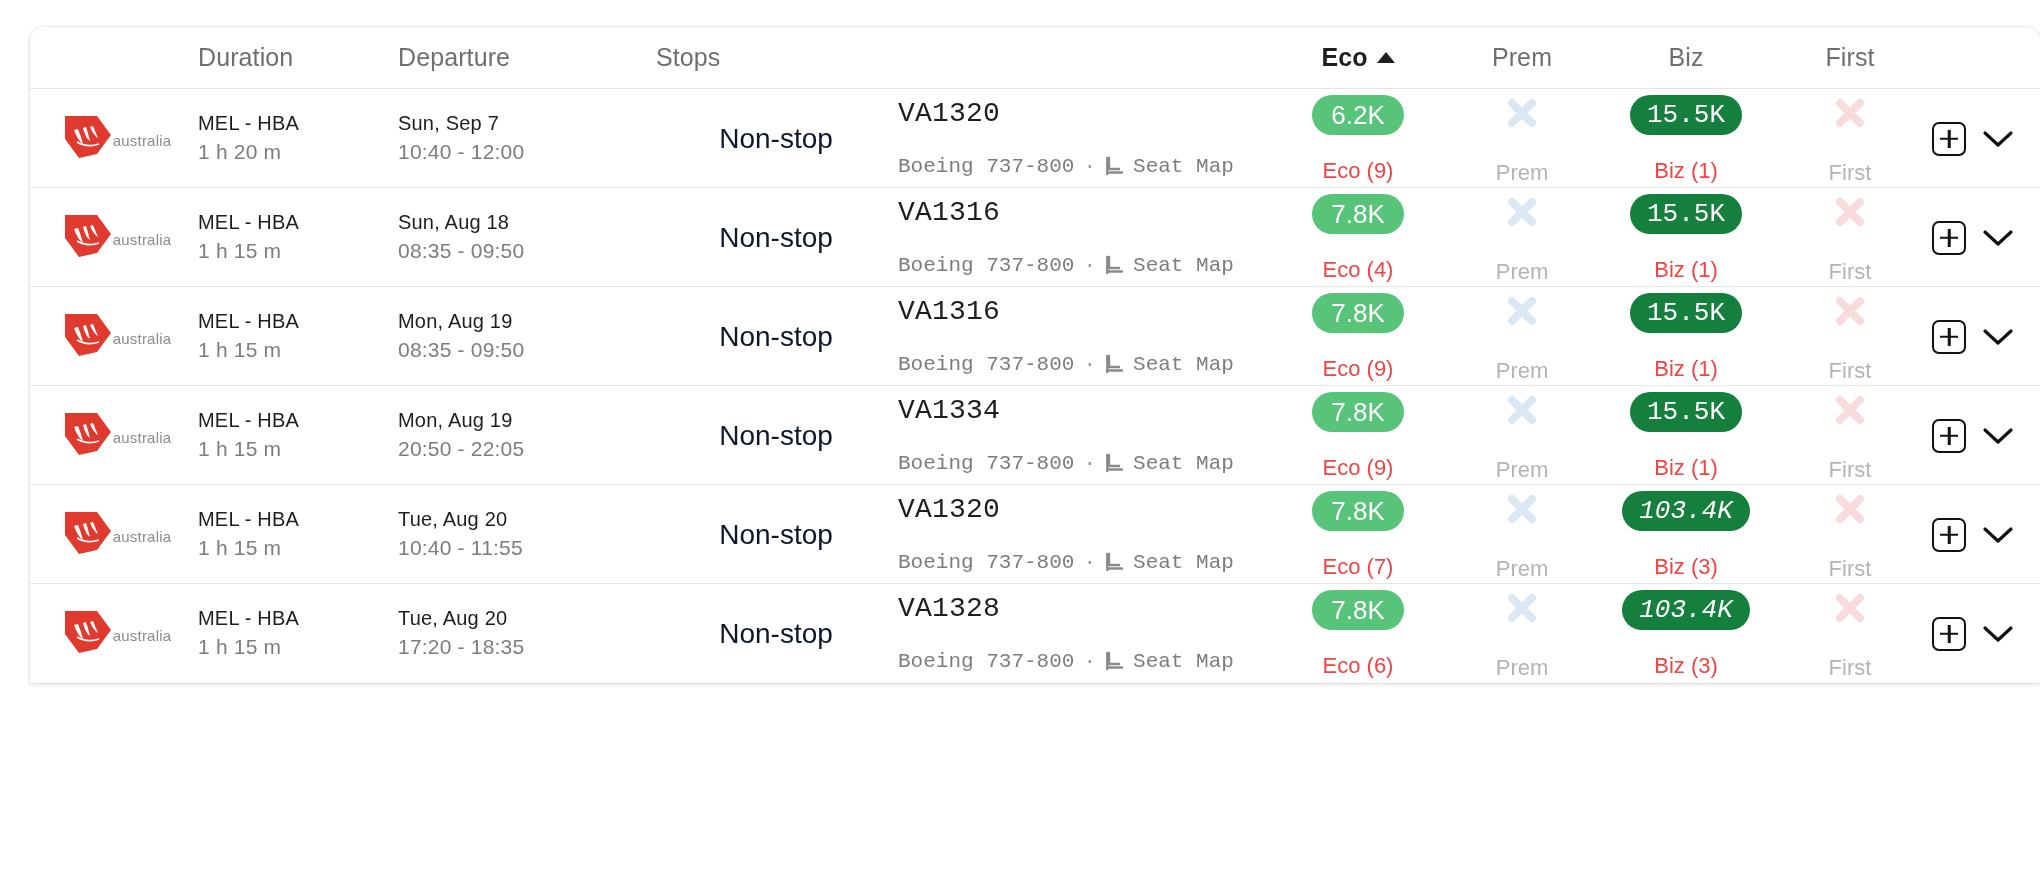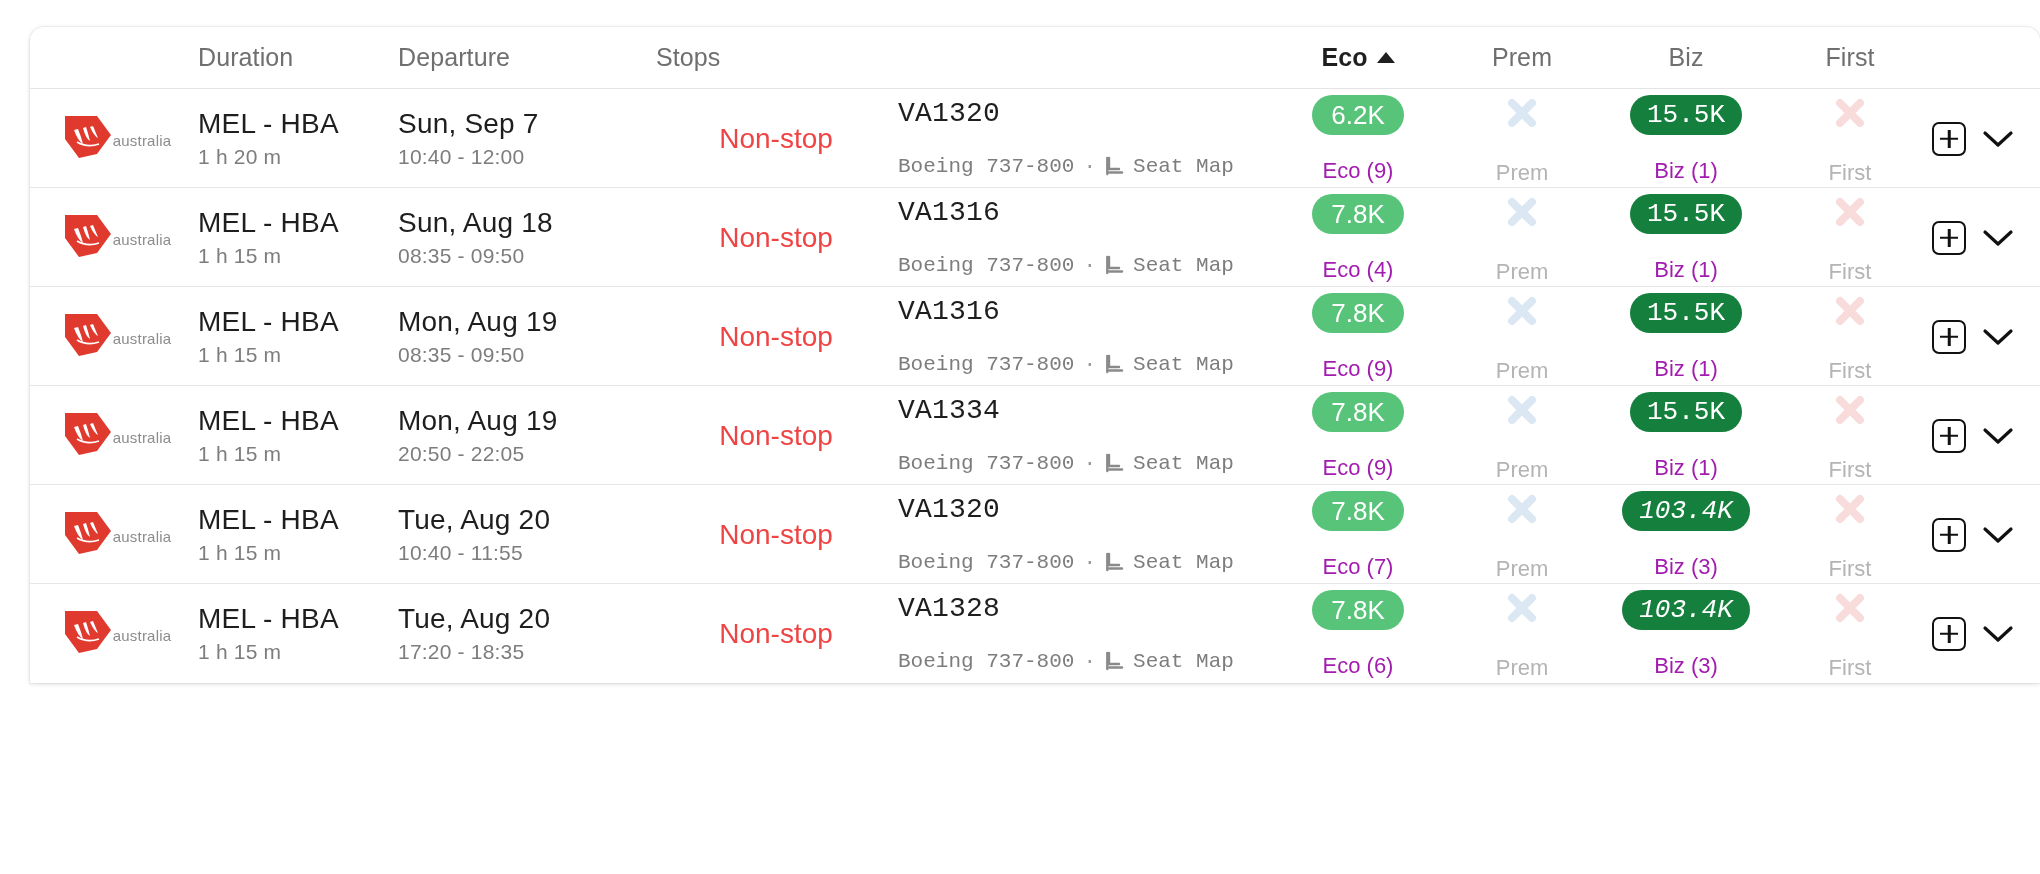--- a/index.html
+++ b/index.html
@@ -98,37 +98,37 @@
     margin-top: 3px;
     font-size: 15px;
     color: #8c8c8c;
     letter-spacing: 0.2px;
     line-height: 1;
   }
 
   
   .stack { display: flex; flex-direction: column; justify-content: center; gap: 7px; }
   .stack .primary {
-    font-size: 28px;
+    font-size: 20px;
     color: #1e1e1e;
     line-height: 1.05;
     white-space: nowrap;
     letter-spacing: 0.2px;
   }
   .stack .secondary {
     font-size: 21px;
     color: #7d7d7d;
     line-height: 1.05;
     white-space: nowrap;
     letter-spacing: 0.2px;
   }
 
   .stops-cell {
     font-size: 28px;
-    color: #ef4444;
+    color: #0f172a;
     text-align: center;
     white-space: nowrap;
   }
 
   .flight-cell { align-items: flex-start; padding-left: 2px; font-family: Liberation Mono, monospace; }
   .flight-cell .primary { font-size: 28px; }
   .aircraft-line {
     display: flex;
     align-items: center;
     gap: 8px;
@@ -161,21 +161,21 @@
     font-size: 26px;
     line-height: 1;
     white-space: nowrap;
   }
   .pill.eco { background: #57c47a; }
   .pill.biz { background: #15803d; font-family: Liberation Mono, monospace; }
   .pill.italic { font-style: italic; font-weight: 500; }
 
   .fare-label {
     font-size: 22px;
-    color: #a21caf;
+    color: #ef4444;
     line-height: 1;
     white-space: nowrap;
   }
   .fare-label.muted { color: #b4b4b4; }
 
   .x-mark { display: block; }
 
   
   .actions-cell {
     display: flex;

